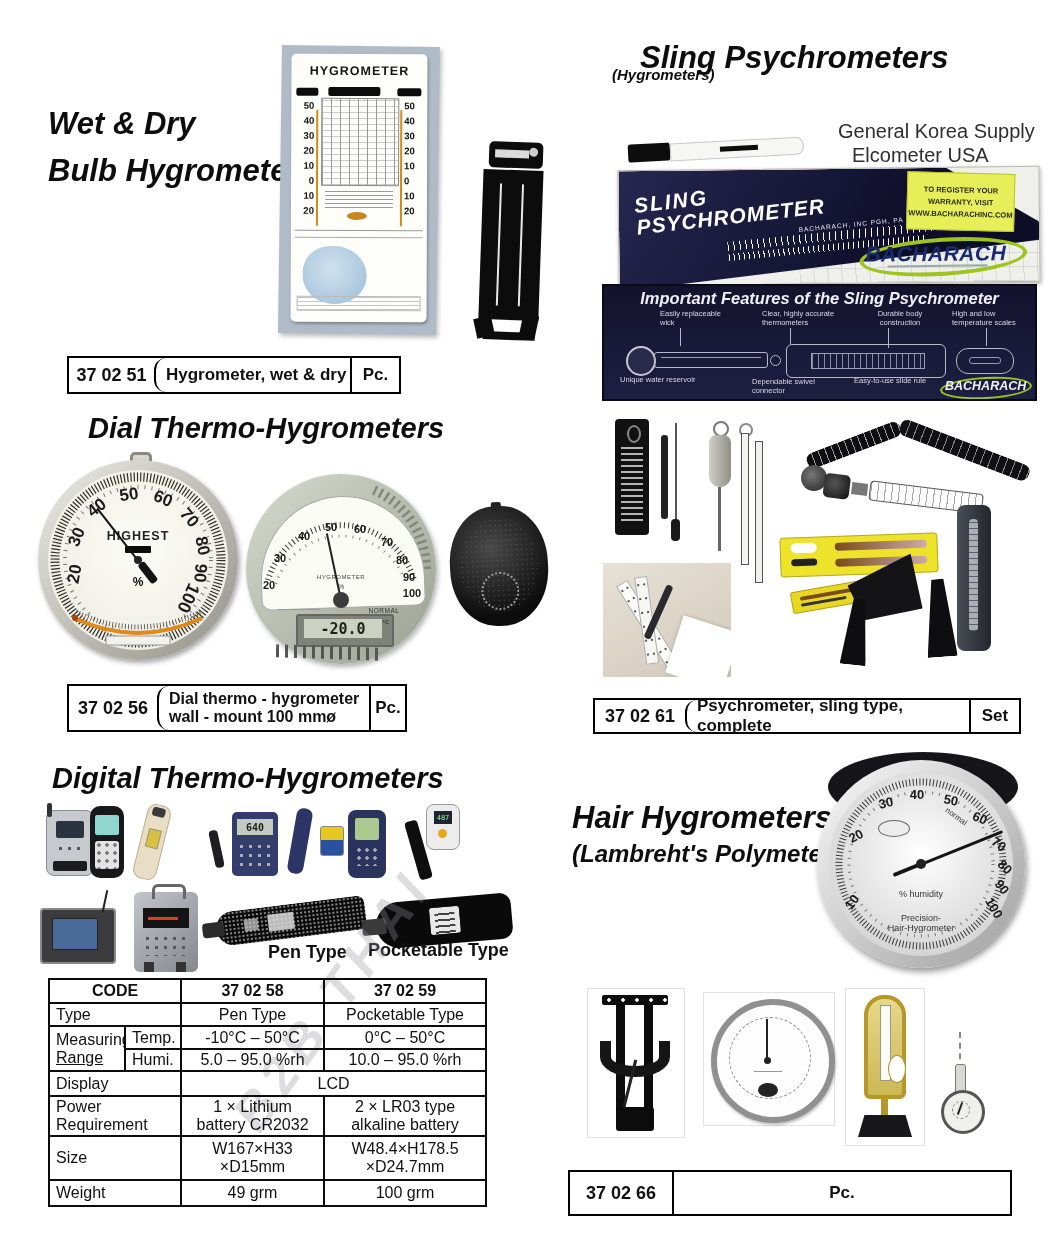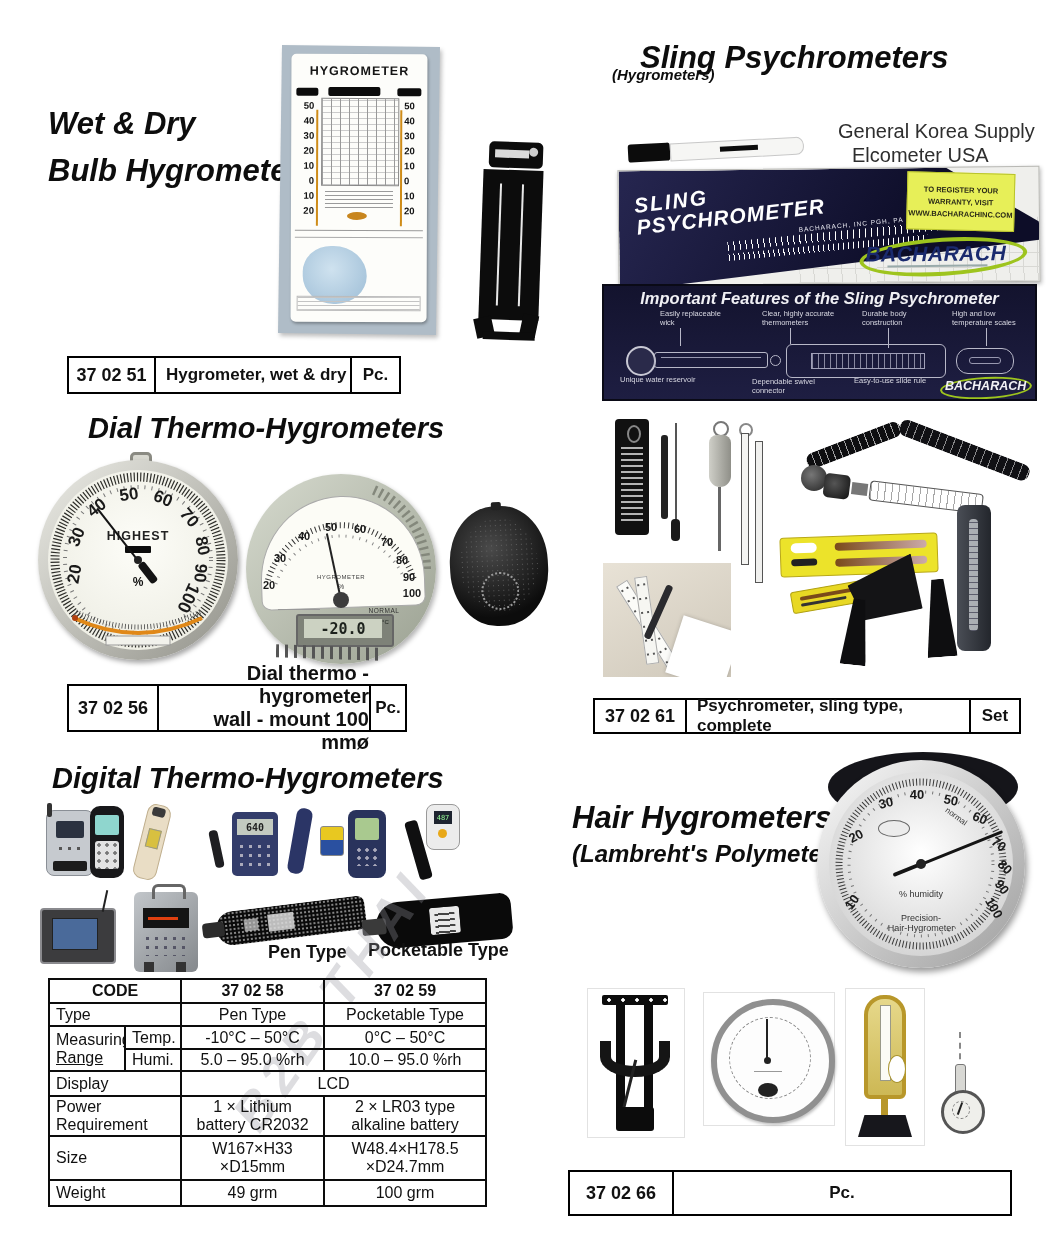--- a/index.html
+++ b/index.html
@@ -4,21 +4,21 @@
 <style>
   html,body{margin:0;padding:0;background:#fff;}
   #canvas{position:relative;width:1062px;height:1246px;background:#fff;overflow:hidden;
           font-family:"Liberation Sans",sans-serif;color:#111;}
   .a{position:absolute;}
   .hd{font-style:italic;font-weight:bold;color:#0d0d0d;white-space:nowrap;}
   .prow{display:flex;border:2px solid #000;background:#fff;}
   .prow>div{display:flex;align-items:center;}
   .prow .c2,.prow .c3{border-left:2px solid #000;}
   .code{justify-content:center;font-weight:bold;font-size:18px;}
-  .desc{padding-left:10px;font-size:17px;font-weight:bold;}
+  .desc{padding-left:10px;font-size:17px;font-weight:bold;border-radius:12px;}
   .unit{justify-content:center;font-size:17px;font-weight:bold;}
   .num{position:absolute;transform:translate(-50%,-50%);font-weight:bold;color:#1a1a1a;}
   .gface{position:absolute;border-radius:50%;}
   table.spec{border-collapse:collapse;table-layout:fixed;width:437px;font-size:16px;}
   table.spec td{border:2px solid #0c0c0c;padding:1px 6px;overflow:hidden;}
   table.spec .ctr{text-align:center;}
   table.spec .b{font-weight:bold;}
   .tinylbl{position:absolute;color:#d8d8e2;font-size:7.5px;line-height:1.15;width:76px;}
   .leader{position:absolute;width:1px;background:#b8b8c8;}
   .wm{position:absolute;font-weight:bold;letter-spacing:8px;color:rgba(150,150,160,0.32);
@@ -166,21 +166,21 @@
   </div>
 
   <div class="a" style="left:450px;top:506px;width:98px;height:120px;border-radius:47%;transform:rotate(-3deg);background:radial-gradient(circle at 42% 35%,#4a4a4a,#0c0c0c 72%);">
     <div class="a" style="left:10px;top:12px;width:78px;height:94px;border-radius:50%;background-image:radial-gradient(circle,#6a6a6a 0.8px,transparent 1px);background-size:5px 5px;opacity:0.8;"></div>
     <div class="a" style="left:30px;top:66px;width:34px;height:34px;border-radius:50%;border:2px dotted #999;"></div>
     <div class="a" style="left:44px;top:-4px;width:10px;height:8px;background:#222;border-radius:2px;"></div>
   </div>
 
   <div class="a prow" style="left:67px;top:684px;width:336px;height:44px;">
     <div class="code" style="width:88px;">37 02 56</div>
-    <div class="desc c2" style="width:200px;font-size:20px;text-align:right;">
+    <div class="desc c2" style="width:200px;font-size:16px;">
       <span>
           <span style="display:block;">Dial thermo - hygrometer</span>
           <span style="display:block;">wall - mount 100 mmø</span>
         </span>
     </div>
     <div class="unit c3" style="flex:1;">Pc.</div>
   </div>
 
   <div class="a hd" style="left:52px;top:762px;font-size:29px;">Digital Thermo-Hygrometers</div>
 
@@ -338,21 +338,21 @@
       <div class="a" style="left:2px;top:4px;width:160px;height:30px;border:4px solid #9ec41e;border-radius:50%;transform:rotate(-3deg);"></div>
       <div class="a" style="left:8px;top:8px;font-size:21px;font-weight:bold;font-style:italic;color:#1a2a6e;letter-spacing:0.5px;">BACHARACH</div>
       <div class="a" style="left:30px;top:31px;width:100px;height:2px;background:#9aa;"></div>
     </div>
   </div>
 
   <div class="a" style="left:602px;top:284px;width:431px;height:113px;background:linear-gradient(180deg,#13132e,#1e1e42);border:2px solid #0a0a16;overflow:hidden;">
     <div class="a" style="left:0;top:3px;width:100%;text-align:center;color:#f0f0f4;font-style:italic;font-size:16.5px;font-weight:bold;">Important Features of the Sling Psychrometer</div>
     <div class="tinylbl" style="left:56px;top:24px;">Easily replaceable wick</div>
     <div class="tinylbl" style="left:158px;top:24px;">Clear, highly accurate thermometers</div>
-    <div class="tinylbl" style="left:258px;top:24px;">Durable body construction</div>
+    <div class="tinylbl" style="left:258px;top:24px;text-align:center;">Durable body construction</div>
     <div class="tinylbl" style="left:348px;top:24px;">High and low temperature scales</div>
     <div class="leader" style="left:76px;top:42px;height:18px;"></div>
     <div class="leader" style="left:186px;top:42px;height:16px;"></div>
     <div class="leader" style="left:284px;top:42px;height:20px;"></div>
     <div class="leader" style="left:382px;top:42px;height:18px;"></div>
 
     <div class="a" style="left:22px;top:60px;width:26px;height:26px;border-radius:50%;background:#2a2a4a;border:2px solid #c8c8d4;"></div>
     <div class="a" style="left:50px;top:66px;width:112px;height:14px;border:1px solid #b8b8c8;border-radius:3px;">
         <div style="margin:4px 6px;height:1px;background:#9898b0;"></div>
       </div>

